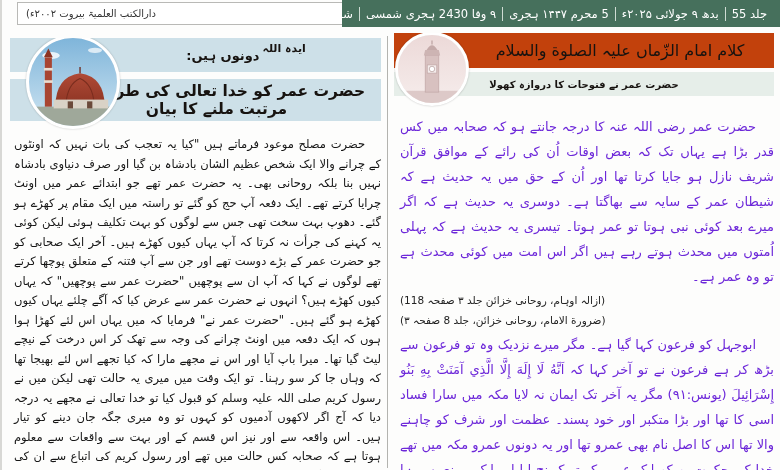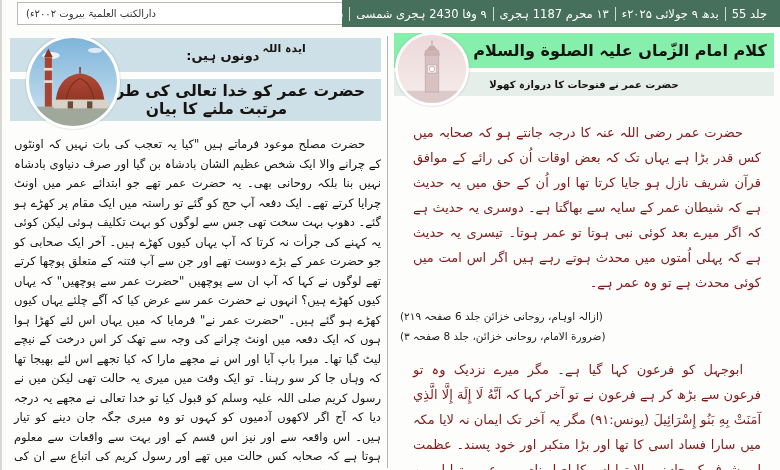--- a/index.html
+++ b/index.html
@@ -37,39 +37,39 @@
 
   
   .hdr{position:relative;}
   .hdr-r{height:74px;}
   .hdr-l{height:88px;}
   .band{
     position:absolute;left:0;right:0;
     display:flex;align-items:center;justify-content:center;
     color:#171310;text-align:center;
   }
-  .band-kicker-r{top:0;height:35px;background:#86efac;font-weight:bold;font-size:16px;padding-left:72px;}
+  .band-kicker-r{top:0;height:35px;background:#c2410c;font-weight:normal;font-size:16px;padding-left:72px;}
   .band-title-r{top:39px;height:24px;background:#e6eee9;font-weight:bold;font-size:10px;}
   .band-kicker-l{top:0;height:34px;background:#cde0e8;font-weight:bold;font-size:13px;padding-left:104px;}
   .band-title-l{top:41px;height:42px;background:#cde0e8;font-weight:bold;font-size:15.5px;padding-left:42px;}
   .band .sup{font-size:11px;margin:0 3px;align-self:flex-start;padding-top:4px;}
 
   .circle{
     position:absolute;border-radius:50%;overflow:hidden;
     border:3px solid #ffffff;box-shadow:0 0 2px rgba(0,0,0,.25);
     background:#eee;
   }
   .circle-r{left:1px;top:-1px;width:68px;height:68px;}
   .circle-l{left:16px;top:-3px;width:88px;height:88px;}
   .circle svg{display:block;width:100%;height:100%;}
 
   
   .body-r{margin-top:7px;padding-left:6px;}
   .para-r{
-    margin:13px;font-size:13px;line-height:25px;color:#7f1d1d;
+    margin:0;font-size:13px;line-height:25px;color:#6d28d9;
     text-align:justify;text-indent:18px;
   }
   .cite{
     margin:3px 0 4px;font-size:10.5px;line-height:16px;color:#222;
     direction:rtl;text-align:left;
   }
   .body-l{
     margin-top:9px;padding-left:4px;
     font-size:11.5px;line-height:19.5px;color:#161616;
     text-align:justify;text-indent:16px;
@@ -83,21 +83,21 @@
 
   <div class="ref-box">
     <span>دارالکتب العلمیۃ بیروت ۲۰۰۲ء)</span>
   </div>
 
   <div class="date-band">
     <span class="itm">جلد 55</span>
     <span class="sep"></span>
     <span class="itm">بدھ ۹ جولائی ۲۰۲۵ء</span>
     <span class="sep"></span>
-    <span class="itm">۱۳ محرم 1187 ہجری</span>
+    <span class="itm">5 محرم ۱۴۴۷ ہجری</span>
     <span class="sep"></span>
     <span class="itm">۹ وفا 2430 ہجری شمسی</span>
     <span class="sep"></span>
     <span class="itm">شمارہ ۱۶۱</span>
   </div>
 
   <div class="v-divider"></div>
 
   <section class="col col-right">
     <div class="hdr hdr-r">
@@ -122,21 +122,21 @@
           <circle cx="50" cy="50" r="4" fill="#fff" stroke="#b29897" stroke-width="1"></circle>
           <path d="M38 30 L62 30 L60 22 L40 22 Z" fill="#cdb4b3"></path>
           <path d="M42 22 Q50 8 58 22 Z" fill="#c4aaa9"></path>
           <line x1="50" y1="8" x2="50" y2="14" stroke="#b29897" stroke-width="1.5"></line>
         </svg>
       </div>
     </div>
 
     <div class="body-r">
       <p class="para-r">حضرت عمر رضی اللہ عنہ کا درجہ جانتے ہو کہ صحابہ میں کس قدر بڑا ہے یہاں تک کہ بعض اوقات اُن کی رائے کے موافق قرآن شریف نازل ہو جایا کرتا تھا اور اُن کے حق میں یہ حدیث ہے کہ شیطان عمر کے سایہ سے بھاگتا ہے۔ دوسری یہ حدیث ہے کہ اگر میرے بعد کوئی نبی ہوتا تو عمر ہوتا۔ تیسری یہ حدیث ہے کہ پہلی اُمتوں میں محدث ہوتے رہے ہیں اگر اس امت میں کوئی محدث ہے تو وہ عمر ہے۔</p>
-      <p class="cite">(ازالہ اوہام، روحانی خزائن جلد 6 صفحہ ۲۱۹)</p>
+      <p class="cite">(ازالہ اوہام، روحانی خزائن جلد ۳ صفحہ 118)</p>
       <p class="cite">(ضرورة الامام، روحانی خزائن، جلد 8 صفحہ ۳)</p>
       <p class="para-r">ابوجہل کو فرعون کہا گیا ہے۔ مگر میرے نزدیک وہ تو فرعون سے بڑھ کر ہے فرعون نے تو آخر کہا کہ اَنَّهُ لَا إِلَهَ إِلَّا الَّذِي آمَنَتْ بِهِ بَنُو إِسْرَائِيلَ (یونس:۹۱) مگر یہ آخر تک ایمان نہ لایا مکہ میں سارا فساد اسی کا تھا اور بڑا متکبر اور خود پسند۔ عظمت اور شرف کو چاہنے والا تھا اس کا اصل نام بھی عمرو تھا اور یہ دونوں عمرو مکہ میں تھے خدا کی حکمت یہ کہ ایک عمرو کو تو کھینچ لیا اور ایک بے نصیب رہا اس کی روح تو دوزخ میں جلتی ہوگی اور حضرت</p>
     </div>
   </section>
 
   <section class="col col-left">
     <div class="hdr hdr-l">
       <div class="band band-kicker-l">
         <span class="sup">ایدہ اللہ</span>
         <span>دونوں ہیں:</span>

